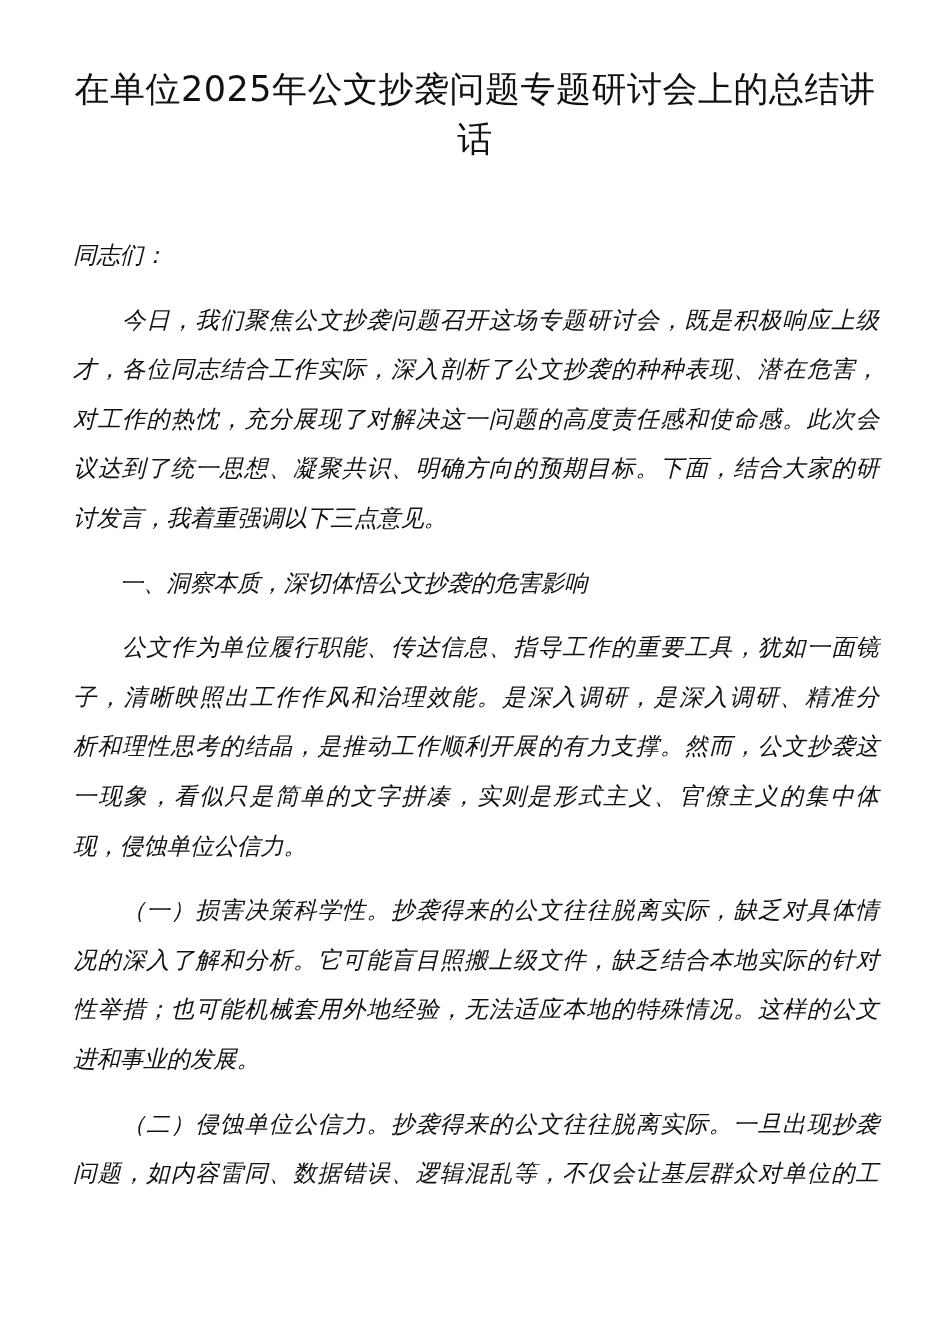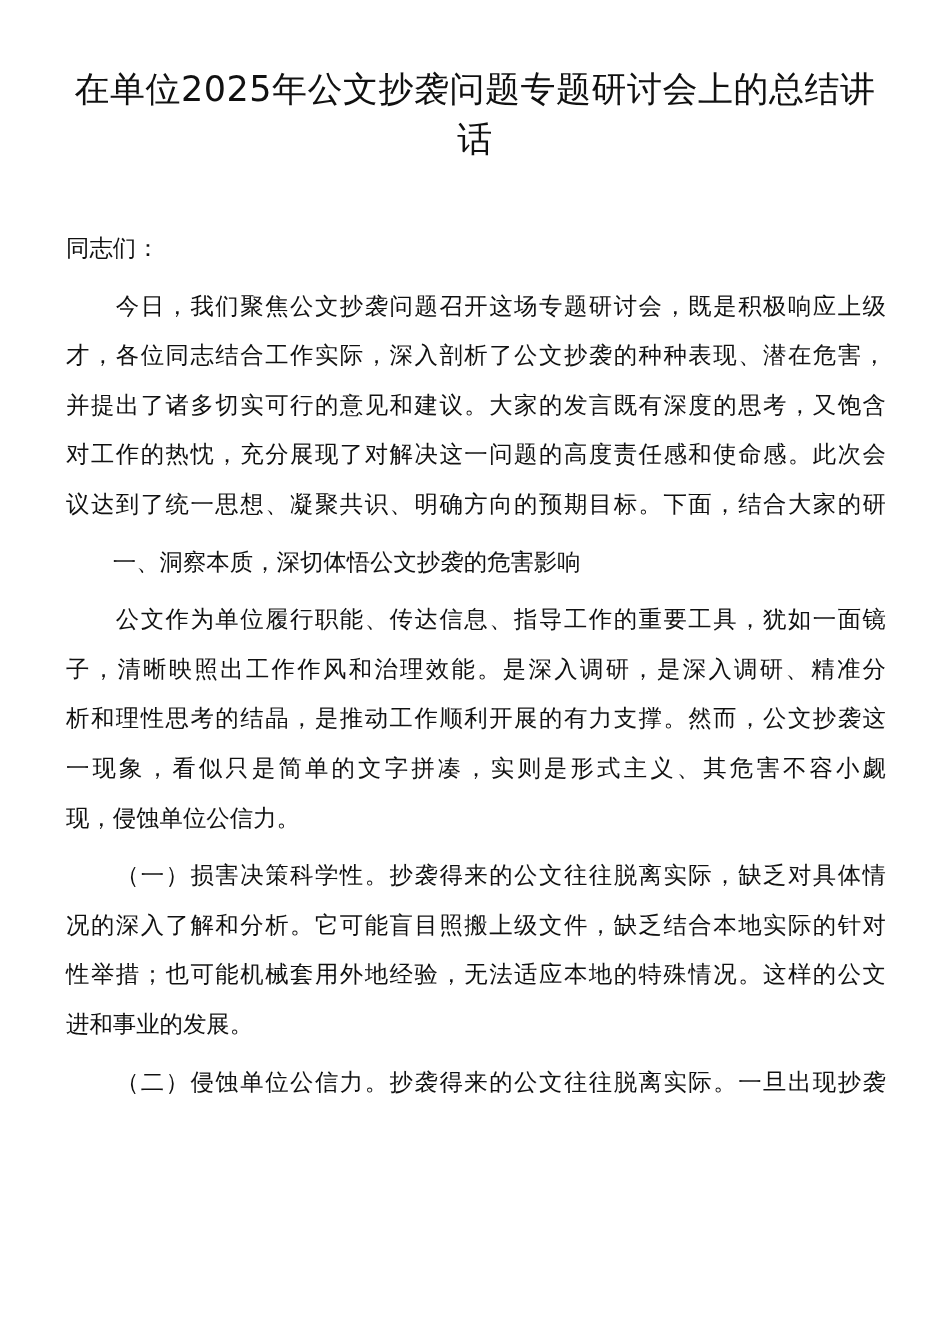--- a/index.html
+++ b/index.html
@@ -38,22 +38,23 @@
       position: absolute;
       left: 58px;
       top: 216px;
       width: 836px;
       font-size: 23.4px;
       line-height: 49.6px;
       text-align: justify;
       text-justify: inter-character;
     }
     .body p {
-      margin: 8px;
+      margin: 15px;
       padding: 0;
+      font-style: italic;
     }
     .line {
       display: block;
       white-space: nowrap;
       text-align-last: justify;
       text-align: justify;
     }
     .line.last {
       text-align-last: left;
     }
@@ -68,41 +69,42 @@
   </h1>
 
   <div class="body">
     <p>
       <span class="line last">同志们：</span>
     </p>
 
     <p>
       <span class="line">　　今日，我们聚焦公文抄袭问题召开这场专题研讨会，既是积极响应上级</span>
       <span class="line">才，各位同志结合工作实际，深入剖析了公文抄袭的种种表现、潜在危害，</span>
-      <span class="line">并提出了诸多切实可行的意见和建议。大家的发言既有深度的思考，又饱含</span>
       <span class="line">对工作的热忱，充分展现了对解决这一问题的高度责任感和使命感。此次会</span>
       <span class="line">议达到了统一思想、凝聚共识、明确方向的预期目标。下面，结合大家的研</span>
+      <span class="line last">讨发言，我着重强调以下三点意见。</span>
     </p>
 
     <p>
       <span class="line last">　　一、洞察本质，深切体悟公文抄袭的危害影响</span>
     </p>
 
     <p>
       <span class="line">　　公文作为单位履行职能、传达信息、指导工作的重要工具，犹如一面镜</span>
       <span class="line">子，清晰映照出工作作风和治理效能。是深入调研，是深入调研、精准分</span>
       <span class="line">析和理性思考的结晶，是推动工作顺利开展的有力支撑。然而，公文抄袭这</span>
-      <span class="line">一现象，看似只是简单的文字拼凑，实则是形式主义、其危害不容小觑</span>
+      <span class="line">一现象，看似只是简单的文字拼凑，实则是形式主义、官僚主义的集中体</span>
       <span class="line last">现，侵蚀单位公信力。</span>
     </p>
 
     <p>
       <span class="line">　　（一）损害决策科学性。抄袭得来的公文往往脱离实际，缺乏对具体情</span>
       <span class="line">况的深入了解和分析。它可能盲目照搬上级文件，缺乏结合本地实际的针对</span>
       <span class="line">性举措；也可能机械套用外地经验，无法适应本地的特殊情况。这样的公文</span>
       <span class="line last">进和事业的发展。</span>
     </p>
 
     <p>
       <span class="line">　　（二）侵蚀单位公信力。抄袭得来的公文往往脱离实际。一旦出现抄袭</span>
+      <span class="line">问题，如内容雷同、数据错误、逻辑混乱等，不仅会让基层群众对单位的工</span>
     </p>
   </div>
 </div>
 
 </body></html>

